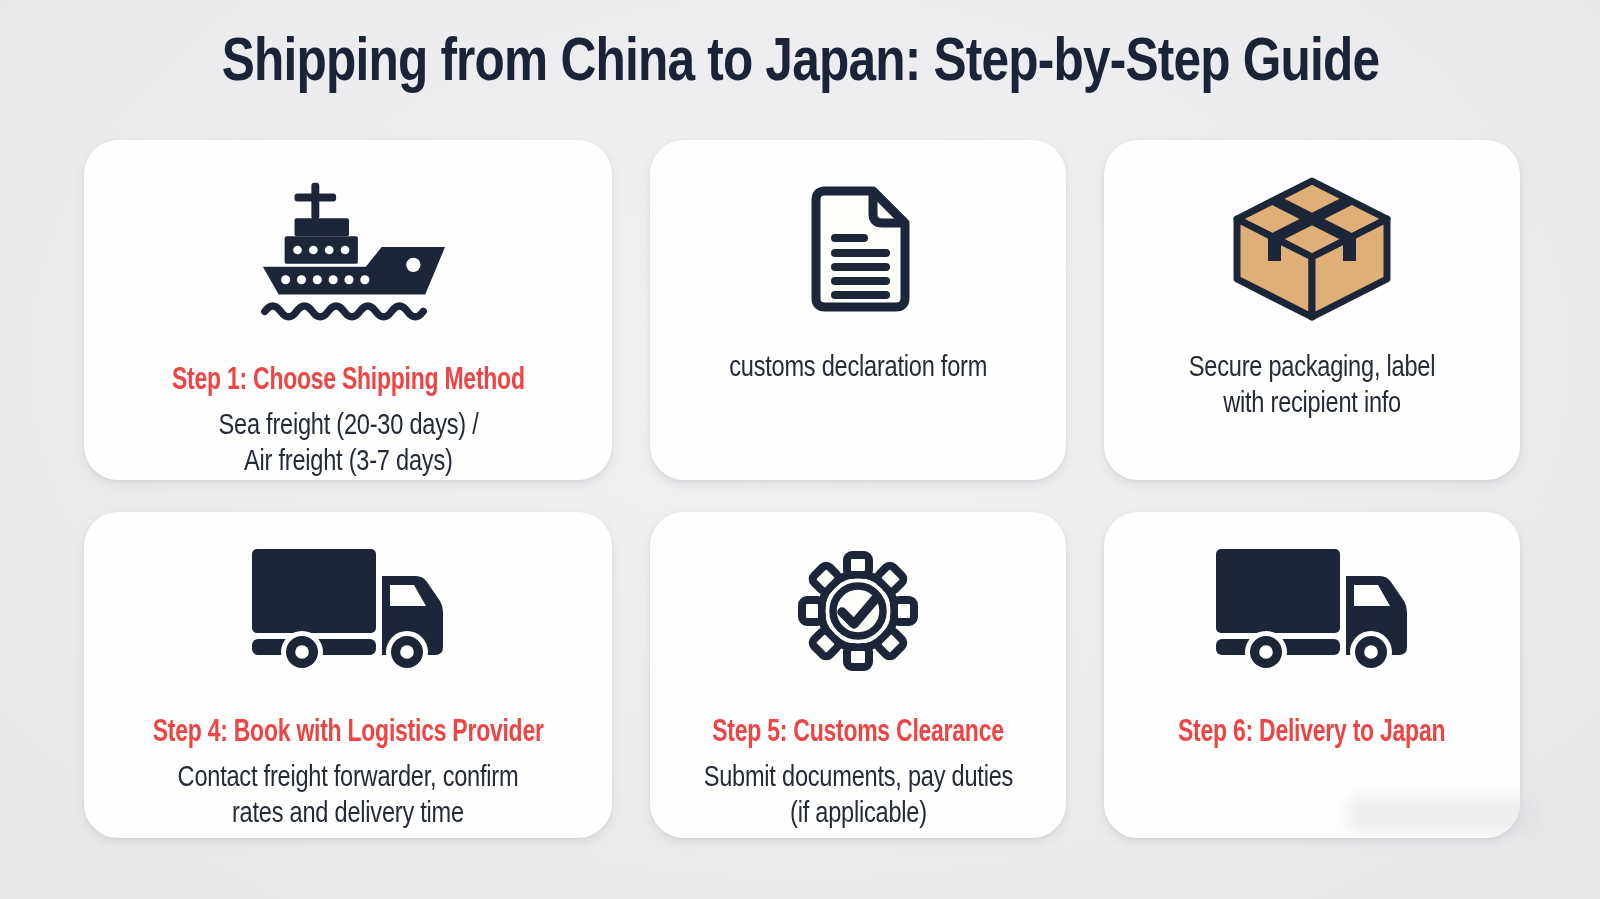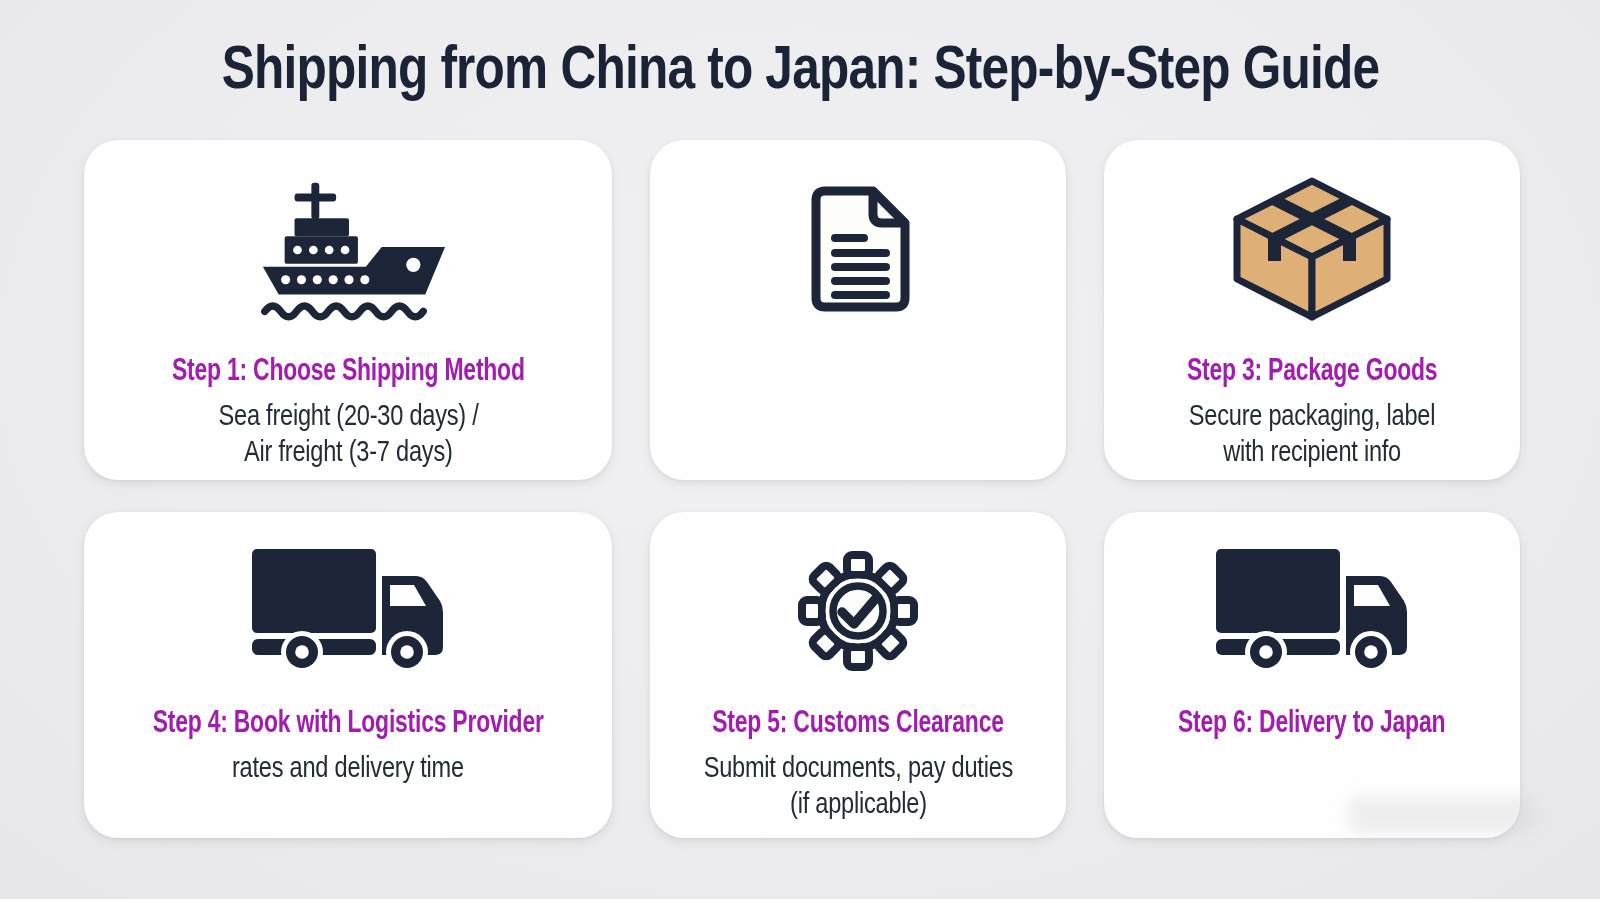--- a/index.html
+++ b/index.html
@@ -4,21 +4,21 @@
 <style>
   html,body { margin:0; padding:0; }
   body {
     width:1600px; height:899px;
     font-family:"Liberation Sans", sans-serif;
     background:radial-gradient(ellipse at 50% 40%, #f1f1f3 0%, #ececee 60%, #e7e7e9 100%);
     position:relative; overflow:hidden;
     -webkit-font-smoothing:antialiased;
   }
   .page-title {
-    margin:8px; padding-top:24px;
+    margin:0; padding-top:24px;
     text-align:center;
     font-size:62px; font-weight:bold;
     line-height:70px;
     color:#1b2336;
     white-space:nowrap;
   }
   .page-title .cond-title {
     display:inline-block;
     transform:scaleX(0.80);
     transform-origin:50% 50%;
@@ -40,24 +40,24 @@
     text-align:center;
     padding-top:18px;
     box-sizing:border-box;
   }
   .icon-wrap {
     height:182px;
     display:flex; align-items:center; justify-content:center;
   }
   .row2 .icon-wrap { height:162px; }
   .step-title {
-    margin-top:11px;
+    margin-top:20px;
     font-size:31px; font-weight:bold;
     line-height:38px;
-    color:#a21caf;
+    color:#ef4444;
     white-space:nowrap;
   }
   .step-desc {
     margin-top:8px;
     font-size:29.5px;
     line-height:36px;
     color:#242b38;
     white-space:nowrap;
   }
   .cond { display:inline-block; transform:scaleX(0.74); transform-origin:50% 50%; letter-spacing:-0.3px; }
@@ -120,20 +120,21 @@
         <g stroke="#1d2638" stroke-width="8" stroke-linecap="round">
           <line x1="33" y1="54" x2="62" y2="54"></line>
           <line x1="33" y1="69" x2="84" y2="69"></line>
           <line x1="33" y1="83" x2="84" y2="83"></line>
           <line x1="33" y1="97" x2="84" y2="97"></line>
           <line x1="33" y1="111" x2="84" y2="111"></line>
         </g>
       </svg>
     </div>
     <div class="step-desc">
+      <span class="desc-line"><span class="cond-d">customs declaration form</span></span>
     </div>
   </div>
 
   <div class="card">
     <div class="icon-wrap">
       <svg width="172" height="152" viewBox="0 0 172 152" aria-hidden="true">
         <g stroke="#1d2638" stroke-width="7" stroke-linejoin="round" fill="#deb077">
           <polygon points="86,8 161,46 86,84 11,46"></polygon>
           <polygon points="11,46 86,84 86,144 11,106"></polygon>
           <polygon points="161,46 86,84 86,144 161,106"></polygon>
@@ -141,21 +142,20 @@
         <g stroke="#1d2638" stroke-width="11">
           <line x1="48.5" y1="27" x2="123.5" y2="65"></line>
           <line x1="123.5" y1="27" x2="48.5" y2="65"></line>
         </g>
         <g fill="#1d2638">
           <rect x="42" y="62" width="13" height="26"></rect>
           <rect x="117" y="62" width="13" height="26"></rect>
         </g>
       </svg>
     </div>
-    <div class="step-title"><span class="cond">Step 3: Package Goods</span></div>
     <div class="step-desc">
       <span class="desc-line"><span class="cond-d">Secure packaging, label</span></span>
       <span class="desc-line"><span class="cond-d">with recipient info</span></span>
     </div>
   </div>
 
   <div class="card row2">
     <div class="icon-wrap">
       <svg width="208" height="132" viewBox="0 0 208 132" aria-hidden="true">
         <g fill="#1d2638">
@@ -169,20 +169,21 @@
           <circle cx="58" cy="107" r="16" fill="#1d2638"></circle>
           <circle cx="58" cy="107" r="6.8" fill="#ffffff"></circle>
           <circle cx="163" cy="107" r="21" fill="#ffffff"></circle>
           <circle cx="163" cy="107" r="16" fill="#1d2638"></circle>
           <circle cx="163" cy="107" r="6.8" fill="#ffffff"></circle>
         </g>
       </svg>
     </div>
     <div class="step-title"><span class="cond">Step 4: Book with Logistics Provider</span></div>
     <div class="step-desc">
+      <span class="desc-line"><span class="cond-d">Contact freight forwarder, confirm</span></span>
       <span class="desc-line"><span class="cond-d">rates and delivery time</span></span>
     </div>
   </div>
 
   <div class="card row2">
     <div class="icon-wrap">
       <svg width="122" height="122" viewBox="0 0 122 122" aria-hidden="true">
         <circle cx="61" cy="61" r="37" fill="#fdfdfa" stroke="#1d2638" stroke-width="8"></circle>
         <g fill="#fdfdfa" stroke="#1d2638" stroke-width="8" stroke-linejoin="round">
           <rect x="50" y="5" width="22" height="20" rx="5" transform="rotate(0 61 61)"></rect>

